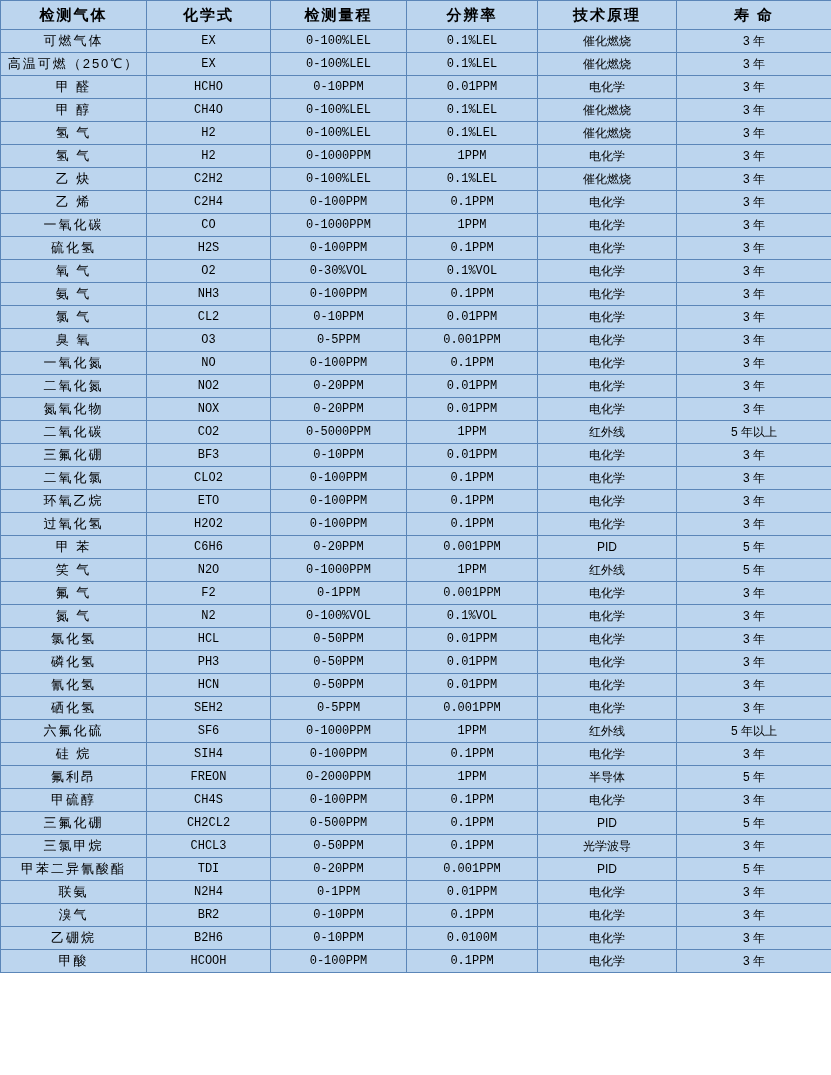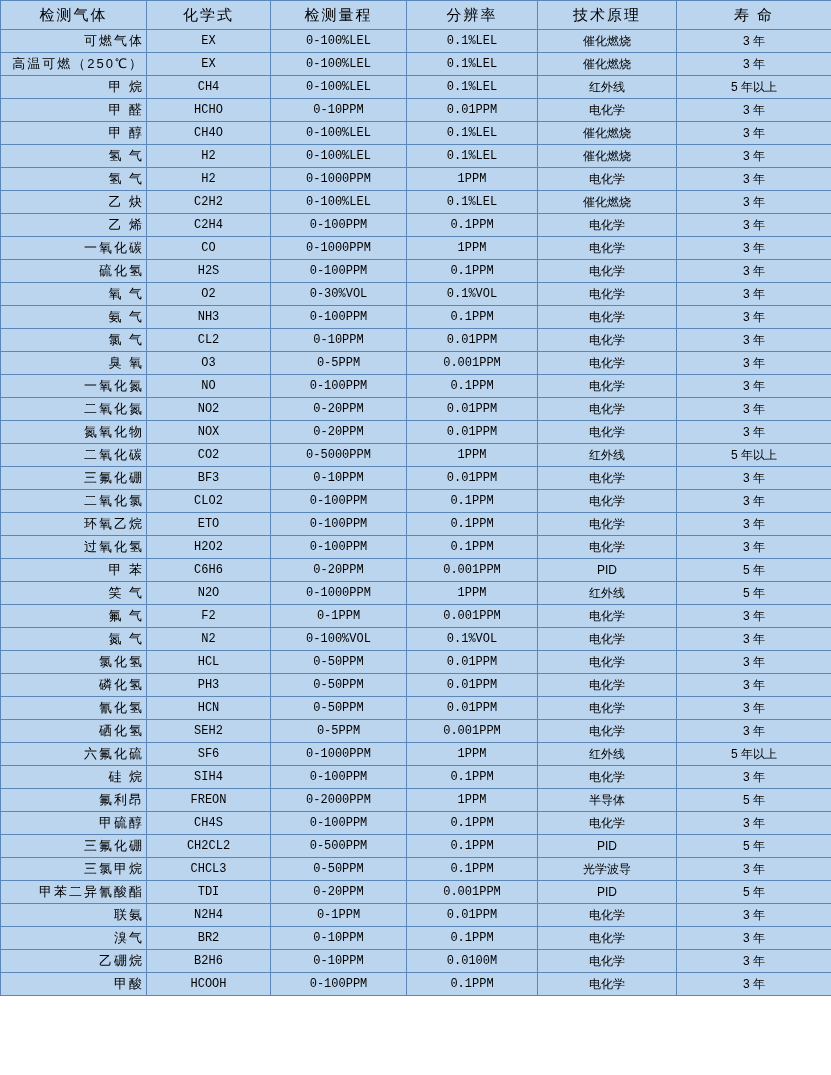--- a/index.html
+++ b/index.html
@@ -31,27 +31,26 @@
     color: #000000;
     font-size: 13px;
     height: 22px;
     line-height: 20px;
     padding: 0 2px;
     white-space: nowrap;
     overflow: hidden;
   }
   #gas-table thead th {
     font-size: 15px;
-    font-weight: normal;
+    font-weight: bold;
     height: 28px;
     letter-spacing: 2px;
   }
   #gas-table td.name {
     letter-spacing: 2px;
-    text-align: right;
   }
   #gas-table td.mono {
     font-family: "Liberation Mono", monospace;
     font-size: 12px;
     letter-spacing: 0px;
   }
   #gas-table td.small {
     font-size: 12px;
     letter-spacing: 0;
   }
@@ -89,28 +88,20 @@
       </tr>
       <tr>
         <td class="name">高温可燃（250℃）</td>
         <td class="mono">EX</td>
         <td class="mono">0-100%LEL</td>
         <td class="mono">0.1%LEL</td>
         <td class="small">催化燃烧</td>
         <td class="small">3 年</td>
       </tr>
       <tr>
-        <td class="name">甲 烷</td>
-        <td class="mono">CH4</td>
-        <td class="mono">0-100%LEL</td>
-        <td class="mono">0.1%LEL</td>
-        <td class="small">红外线</td>
-        <td class="small">5 年以上</td>
-      </tr>
-      <tr>
         <td class="name">甲 醛</td>
         <td class="mono">HCHO</td>
         <td class="mono">0-10PPM</td>
         <td class="mono">0.01PPM</td>
         <td class="small">电化学</td>
         <td class="small">3 年</td>
       </tr>
       <tr>
         <td class="name">甲 醇</td>
         <td class="mono">CH4O</td>

